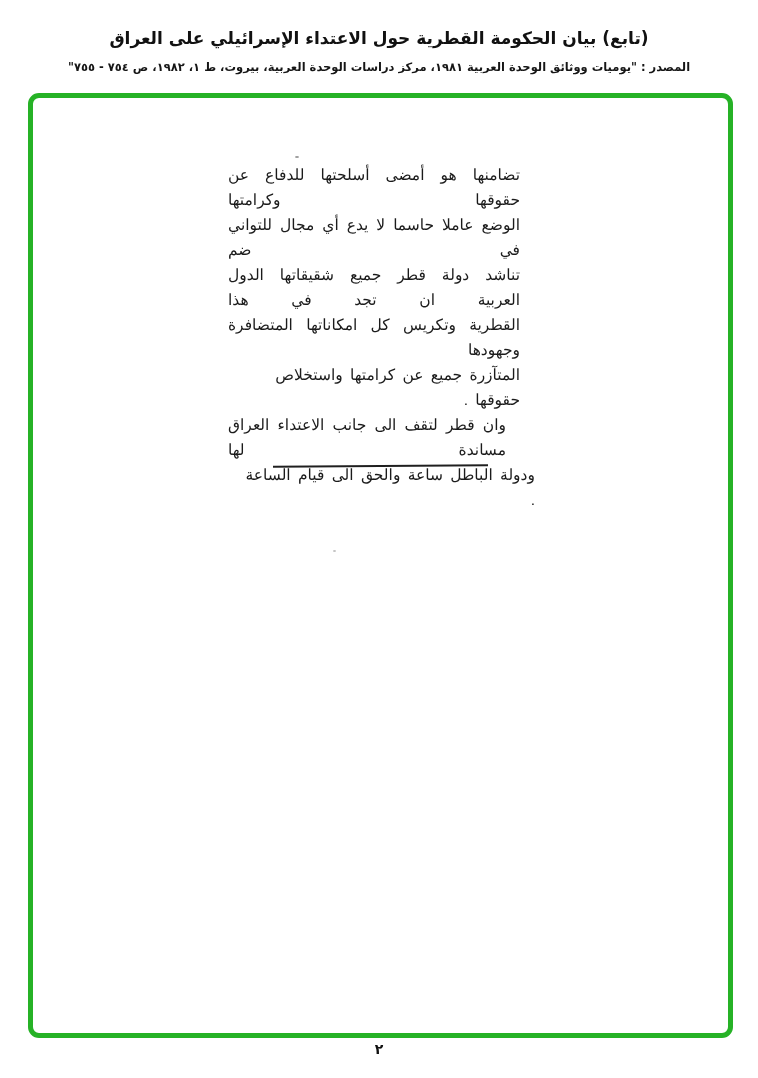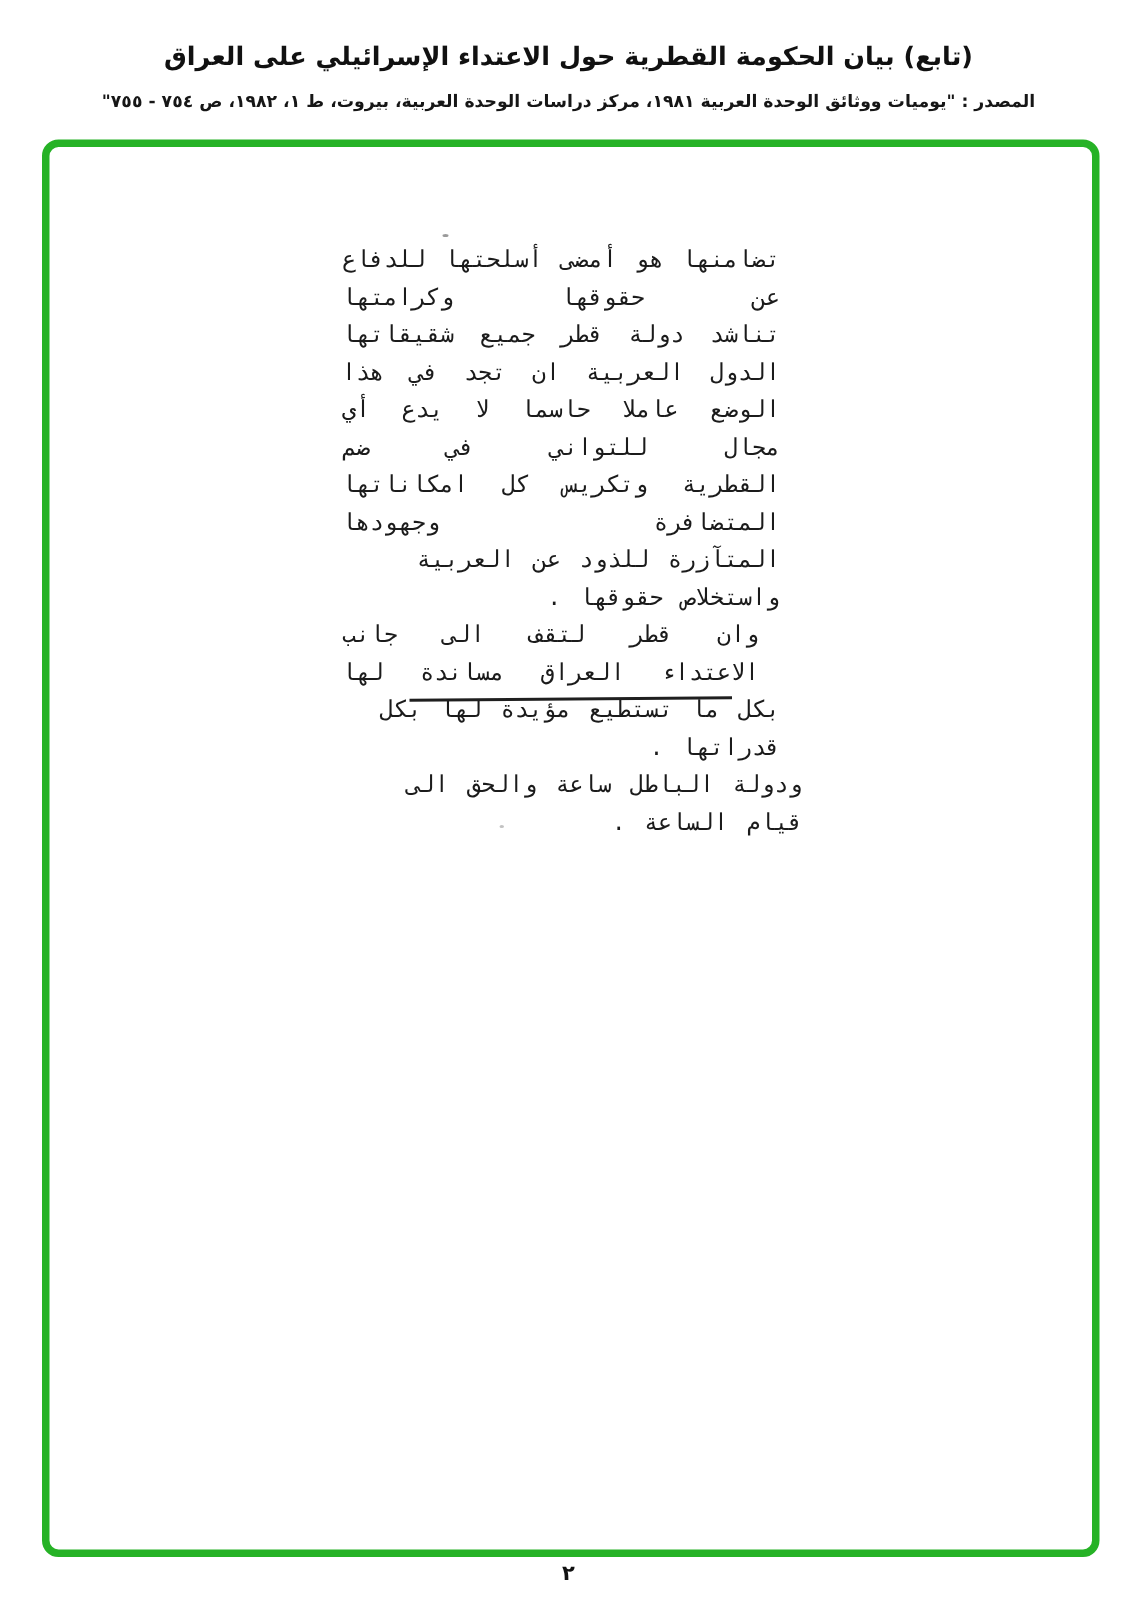--- a/index.html
+++ b/index.html
@@ -46,21 +46,21 @@
     border-radius: 11px;
     background: #ffffff;
   }
 
   
   .textcol {
     position: absolute;
     left: 195px; top: 64px;
     width: 292px;
     direction: rtl;
-    font-family: Liberation Mono, monospace;
+    font-family: Liberation Sans, sans-serif;
     font-size: 15.5px;
     line-height: 25px;
     color: #1b1b1b;
     word-spacing: 3px;
   }
   .textcol p { margin: 0; }
   .line-just {
     text-align: justify;
     text-align-last: justify;
   }
@@ -107,27 +107,26 @@
 <div class="page">
 
   <h1 class="hdr-title" lang="ar" dir="rtl">(تابع) بيان الحكومة القطرية حول الاعتداء الإسرائيلي على العراق</h1>
 
   <div class="hdr-source" lang="ar" dir="rtl">المصدر :  "يوميات ووثائق الوحدة العربية ١٩٨١، مركز دراسات الوحدة العربية، بيروت، ط ١، ١٩٨٢، ص ٧٥٤ - ٧٥٥"</div>
 
   <div class="doc-frame">
 
     <div class="textcol" lang="ar">
       <p class="line-just">تضامنها هو أمضى أسلحتها للدفاع عن حقوقها وكرامتها</p>
+      <p class="line-just">الوضع عاملا حاسما لا يدع أي مجال للتواني في ضم</p>
       <p class="line-just">تناشد دولة قطر جميع شقيقاتها الدول العربية ان تجد في هذا</p>
-      <p class="line-just">الوضع عاملا حاسما لا يدع أي مجال للتواني في ضم</p>
       <p class="line-just">القطرية وتكريس كل امكاناتها المتضافرة وجهودها</p>
-      <p class="line-end">المتآزرة للذود عن العربية واستخلاص حقوقها .</p>
+      <p class="line-end">المتآزرة جميع عن كرامتها واستخلاص حقوقها .</p>
 
       <p class="line-just p2-start">وان قطر لتقف الى جانب الاعتداء العراق مساندة لها</p>
-      <p class="line-end">بكل ما تستطيع مؤيدة لها بكل قدراتها .</p>
 
       <p class="closing">ودولة الباطل ساعة والحق الى قيام الساعة .</p>
     </div>
 
     <div class="rule"></div>
 
     <span class="speck speck-a"></span>
     <span class="speck speck-b"></span>
   </div>
 

